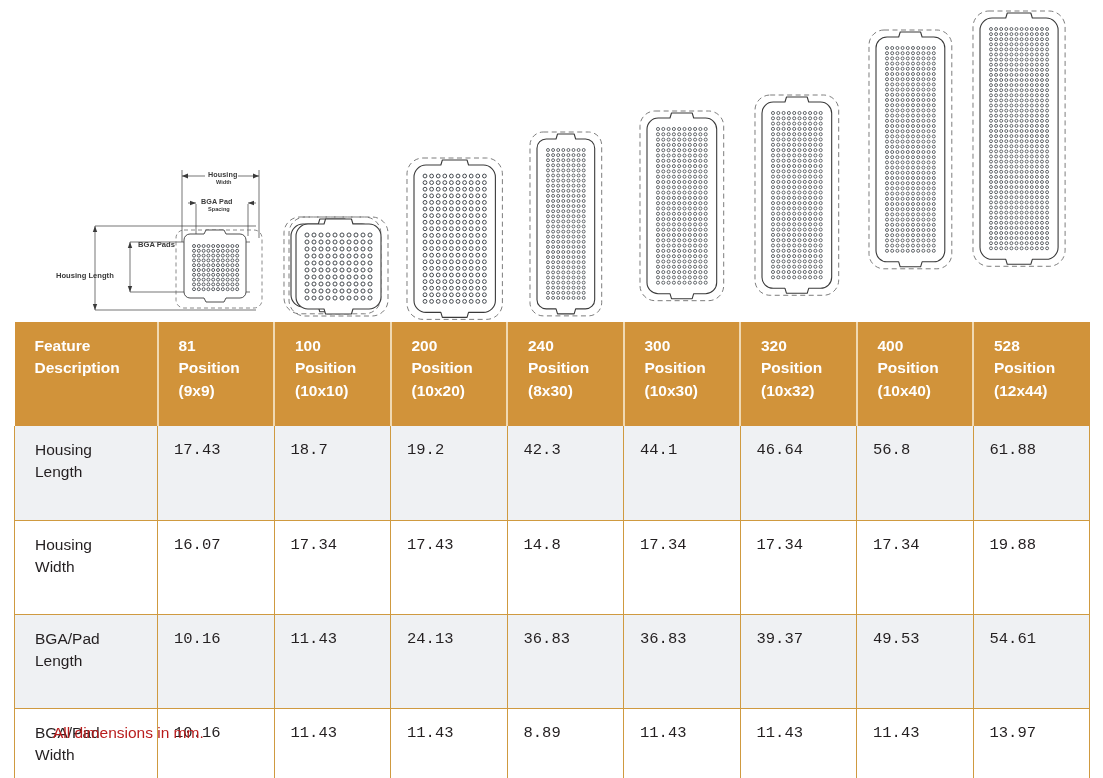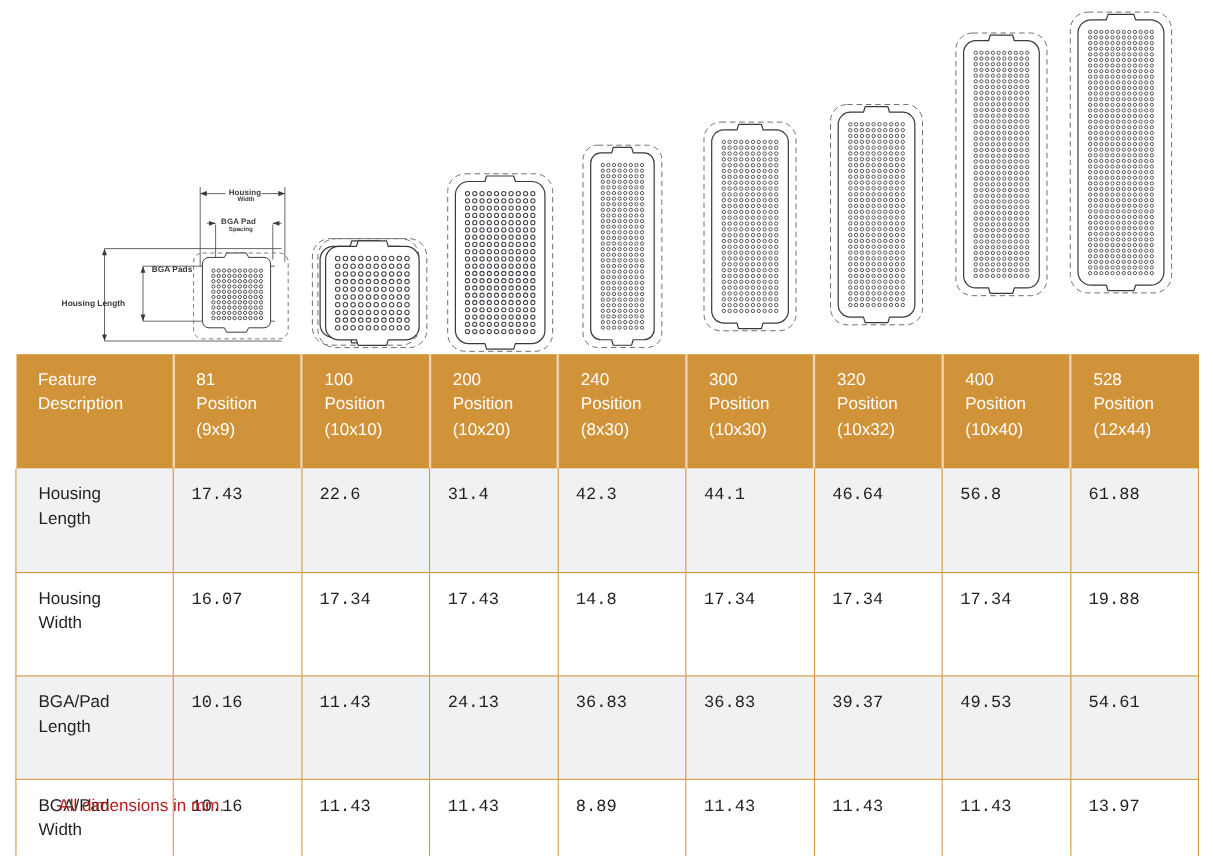--- a/index.html
+++ b/index.html
@@ -53,21 +53,21 @@
   .spec-table th, .spec-table td {
     text-align: left;
     vertical-align: top;
     padding: 13px 12px 14px 20px;
     font-size: 15.5px;
     line-height: 1.45;
   }
   .spec-table thead th {
     background: #d1933a;
     color: #ffffff;
-    font-weight: 400;
+    font-weight: 700;
     border-right: 2px solid #f0d9b2;
     border-bottom: none;
     height: 104px;
   }
   .spec-table thead th:last-child { border-right: none; }
   .spec-table thead th .hdr-line { display:block; }
 
   .spec-table tbody td {
     border-right: 1.5px solid #cf9a40;
     border-bottom: 1.5px solid #cf9a40;
@@ -2550,22 +2550,22 @@
           </th>
         </tr>
     </thead>
     <tbody id="tbody-rows">
         <tr class="alt">
           <td class="feature">
             <span style="display: block;">Housing</span>
             <span style="display: block;">Length</span>
           </td>
           <td class="val">17.43</td>
-          <td class="val">22.6</td>
-          <td class="val">31.4</td>
+          <td class="val">18.7</td>
+          <td class="val">19.2</td>
           <td class="val">42.3</td>
           <td class="val">44.1</td>
           <td class="val">46.64</td>
           <td class="val">56.8</td>
           <td class="val">61.88</td>
         </tr>
         <tr>
           <td class="feature">
             <span style="display: block;">Housing</span>
             <span style="display: block;">Width</span>

